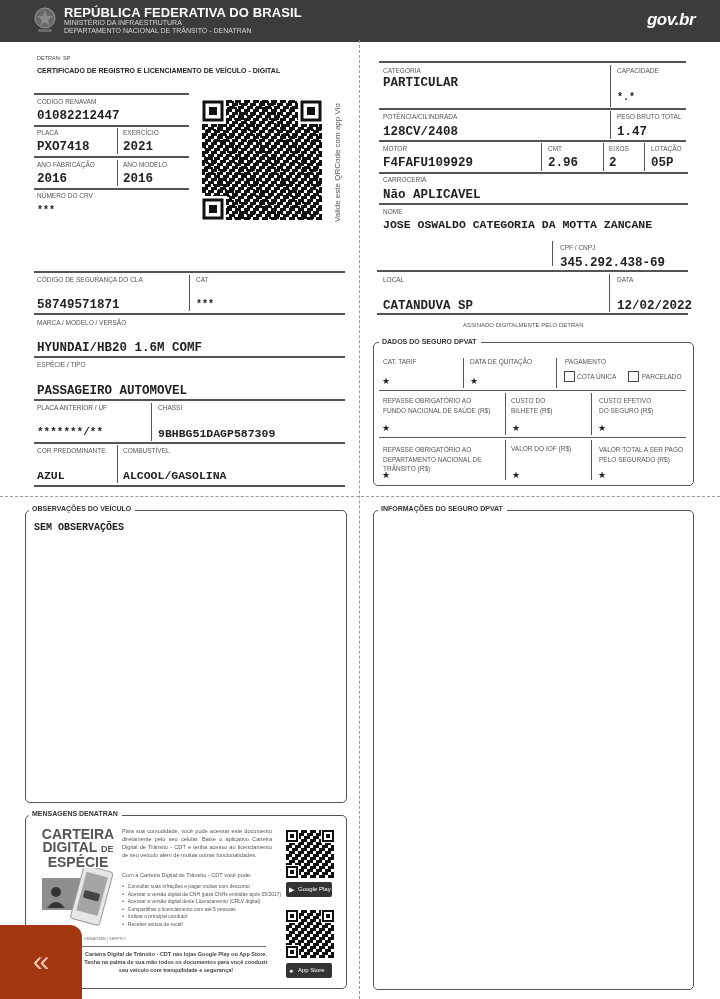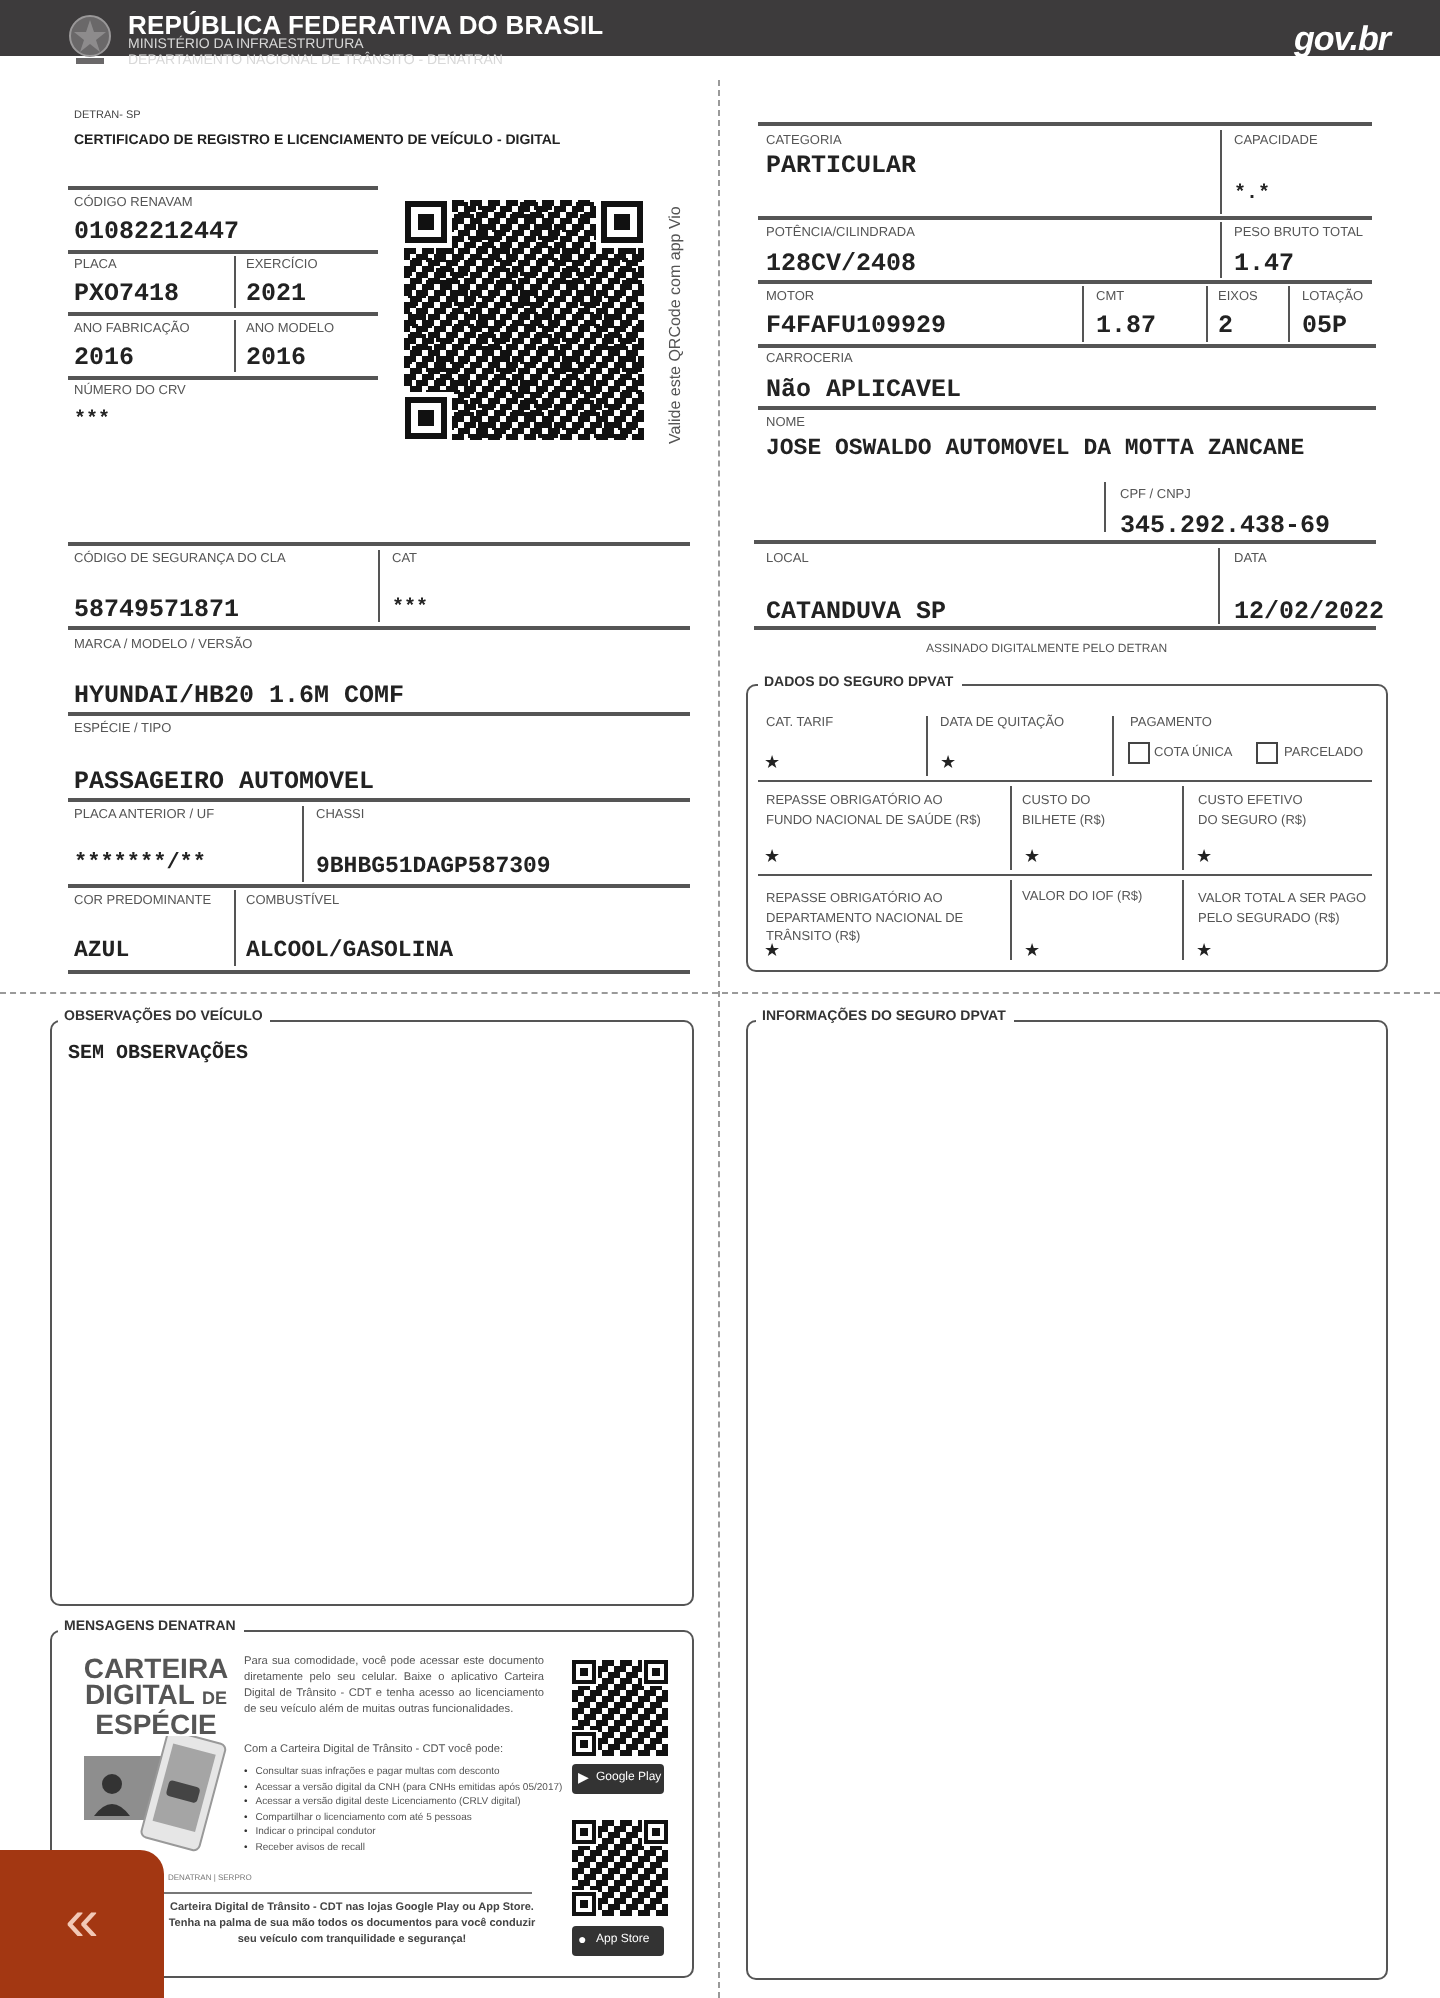--- a/index.html
+++ b/index.html
@@ -1,19 +1,19 @@
 <!DOCTYPE html>
 <html><head>
 <meta charset="utf-8">
 <style>
   * { box-sizing: border-box; margin: 0; padding: 0; }
   html, body { width: 720px; height: 999px; background: #ffffff; overflow: hidden; }
   body { position: relative; font-family: "Liberation Sans", sans-serif; color: #222; }
 
-  .header { position: absolute; left: 0; top: 0; width: 720px; height: 28px; background: #3d3b3c; text-align: right; }
+  .header { position: absolute; left: 0; top: 0; width: 720px; height: 42px; background: #3d3b3c; text-align: right; }
   .header .seal { position: absolute; left: 33px; top: 6px; width: 24px; height: 28px; }
   .header .title { position: absolute; left: 64px; top: 5px; color: #fff; font-weight: bold; font-size: 13px; letter-spacing: 0.1px; }
   .header .sub { position: absolute; left: 64px; color: #d8d8d8; font-size: 7px; line-height: 8px; }
   .header .sub1 { top: 19px; }
   .header .sub2 { top: 27px; }
   .header .govbr { position: absolute; right: 25px; top: 10px; color: #fff; font-weight: bold; font-size: 17px; letter-spacing: -0.5px; font-style: italic; }
 
   .dot-v { position: absolute; width: 0; border-left: 1px dashed #9a9a9a; }
   .dot-h { position: absolute; height: 0; border-top: 1px dashed #9a9a9a; }
 
@@ -166,35 +166,35 @@
 <div class="val" style="left:383px; top:125px;">128CV/2408</div>
 <div class="vl" style="left:610px; top:111px; height:28px;"></div>
 <div class="lbl" style="left:617px; top:113px;">PESO BRUTO TOTAL</div>
 <div class="val" style="left:617px; top:125px;">1.47</div>
 <div class="hl" style="left:379px; top:140px; width:307px;"></div>
 
 <div class="lbl" style="left:383px; top:145px;">MOTOR</div>
 <div class="val" style="left:383px; top:156px;">F4FAFU109929</div>
 <div class="vl" style="left:541px; top:143px; height:28px;"></div>
 <div class="lbl" style="left:548px; top:145px;">CMT</div>
-<div class="val" style="left:548px; top:156px;">1.87</div>
+<div class="val" style="left:548px; top:156px;">2.96</div>
 <div class="vl" style="left:603px; top:143px; height:28px;"></div>
 <div class="lbl" style="left:609px; top:145px;">EIXOS</div>
 <div class="val" style="left:609px; top:156px;">2</div>
 <div class="vl" style="left:644px; top:143px; height:28px;"></div>
 <div class="lbl" style="left:651px; top:145px;">LOTAÇÃO</div>
 <div class="val" style="left:651px; top:156px;">05P</div>
 <div class="hl" style="left:379px; top:172px; width:309px;"></div>
 
 <div class="lbl" style="left:383px; top:176px;">CARROCERIA</div>
 <div class="val" style="left:383px; top:188px;">Não APLICAVEL</div>
 <div class="hl" style="left:379px; top:203px; width:309px;"></div>
 
 <div class="lbl" style="left:383px; top:208px;">NOME</div>
-<div class="val" style="left:383px; top:218px; font-size:11.5px;">JOSE OSWALDO AUTOMOVEL DA MOTTA ZANCANE</div>
+<div class="val" style="left:383px; top:218px; font-size:11.5px;">JOSE OSWALDO CATEGORIA DA MOTTA ZANCANE</div>
 
 <div class="vl" style="left:552px; top:241px; height:25px;"></div>
 <div class="lbl" style="left:560px; top:244px;">CPF / CNPJ</div>
 <div class="val" style="left:560px; top:256px;">345.292.438-69</div>
 <div class="hl" style="left:377px; top:270px; width:311px;"></div>
 
 <div class="lbl" style="left:383px; top:276px;">LOCAL</div>
 <div class="val" style="left:383px; top:299px;">CATANDUVA SP</div>
 <div class="vl" style="left:609px; top:274px; height:38px;"></div>
 <div class="lbl" style="left:617px; top:276px;">DATA</div>

